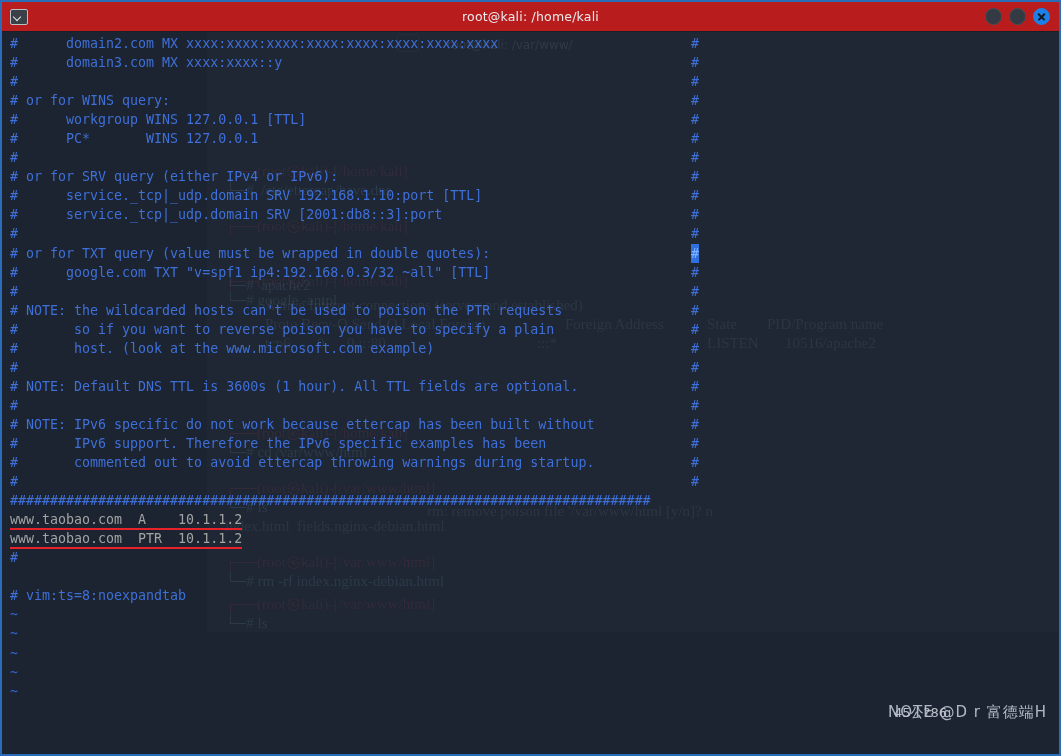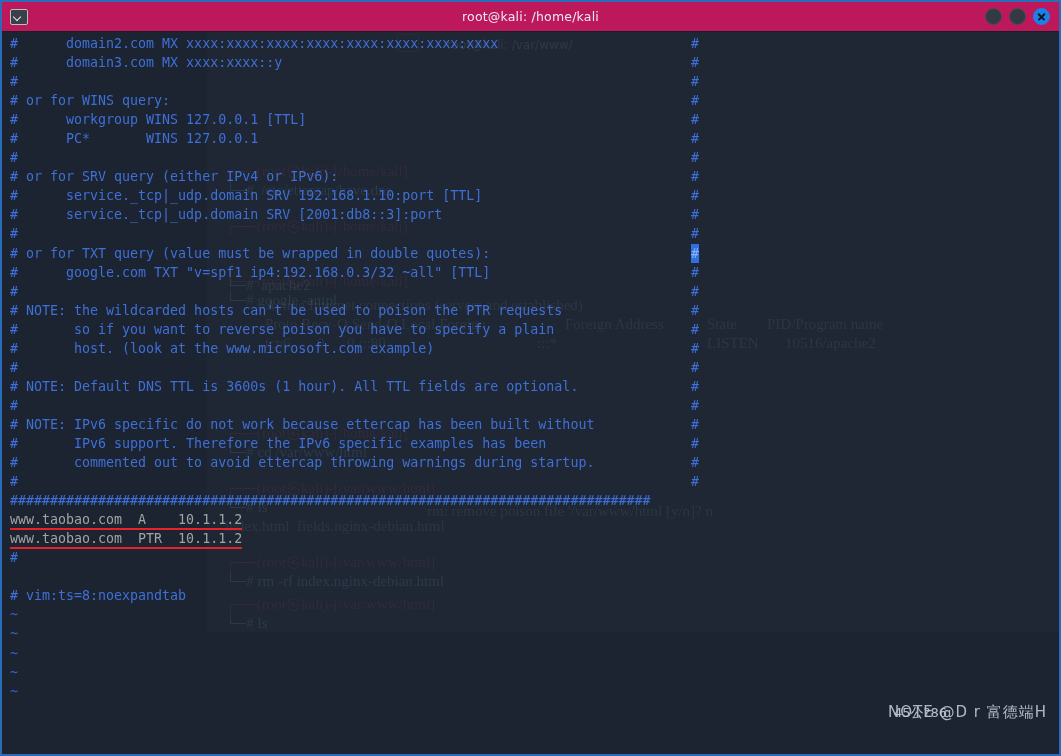--- a/index.html
+++ b/index.html
@@ -15,21 +15,21 @@
     width: 1061px; height: 756px;
     background: #1b2430;
     border: 2px solid #2b6cb8;
     overflow: hidden;
   }
 
   
   #titlebar {
     position: relative;
     height: 30px;
-    background: #be185d;
+    background: #b91c1c;
     display: flex; align-items: center;
     border-bottom: 1px solid #1a1f27;
   }
   #term-icon {
     width: 18px; height: 16px;
     margin-left: 8px;
     border: 1.5px solid #b9bec7;
     border-radius: 2px;
     background: #3a4048;
     position: relative;

